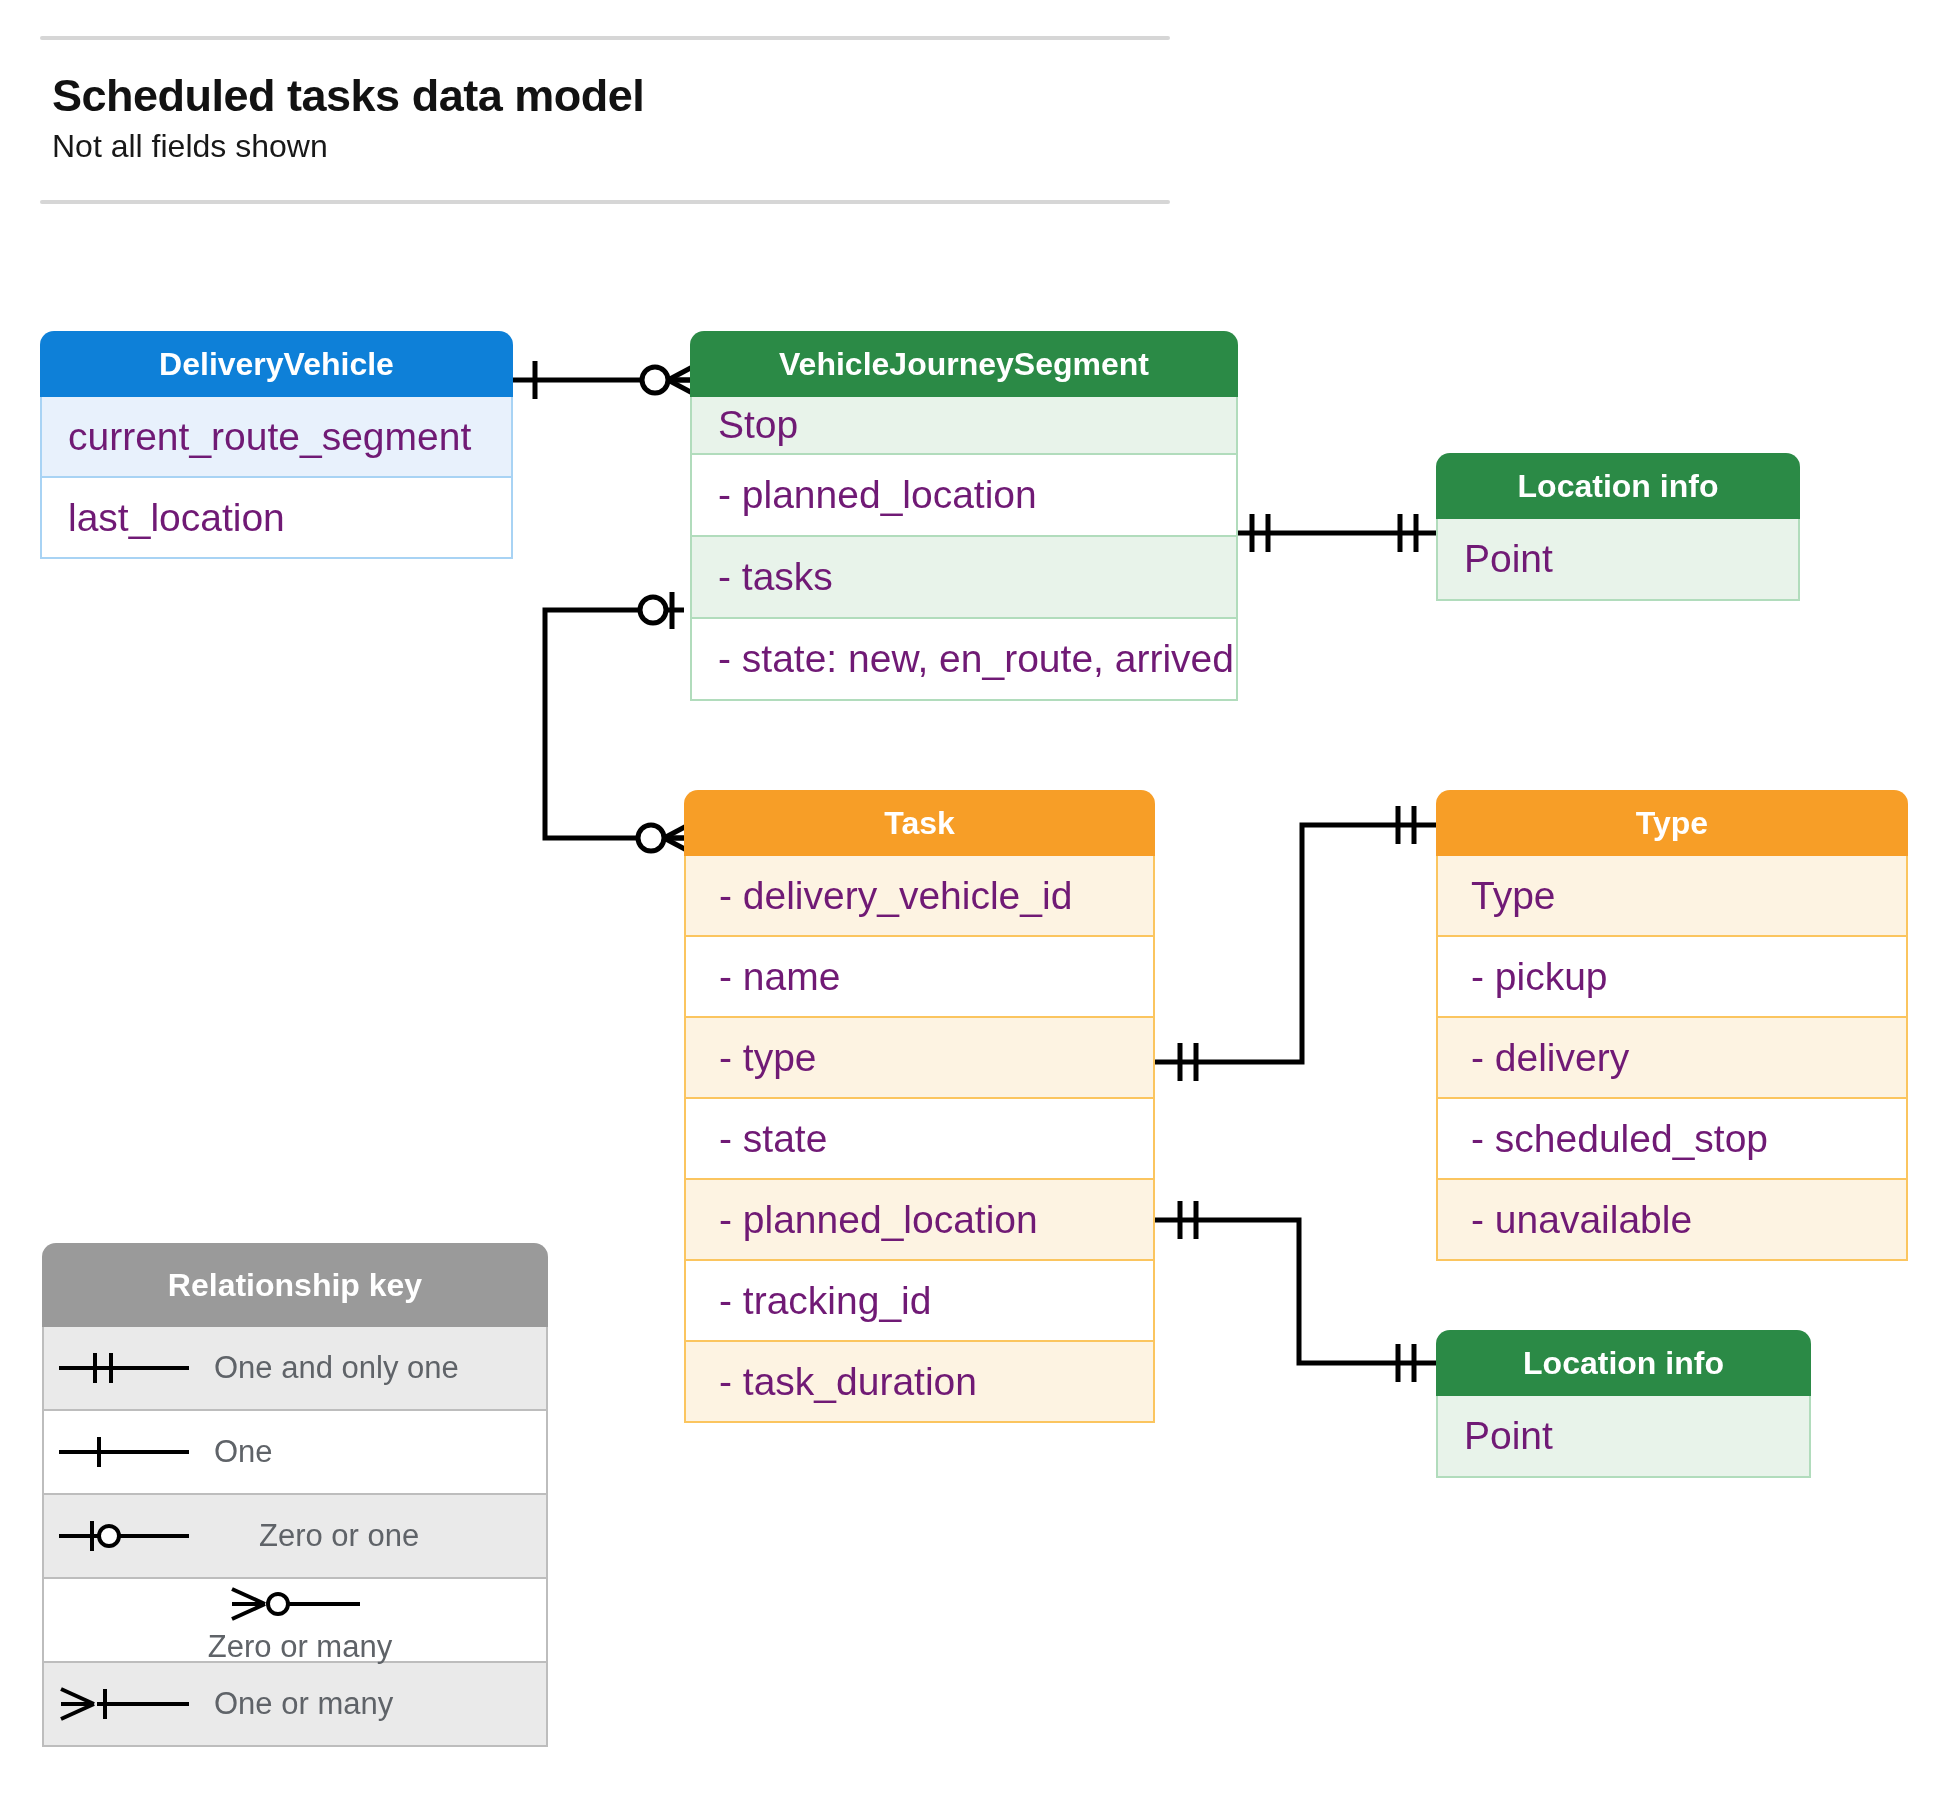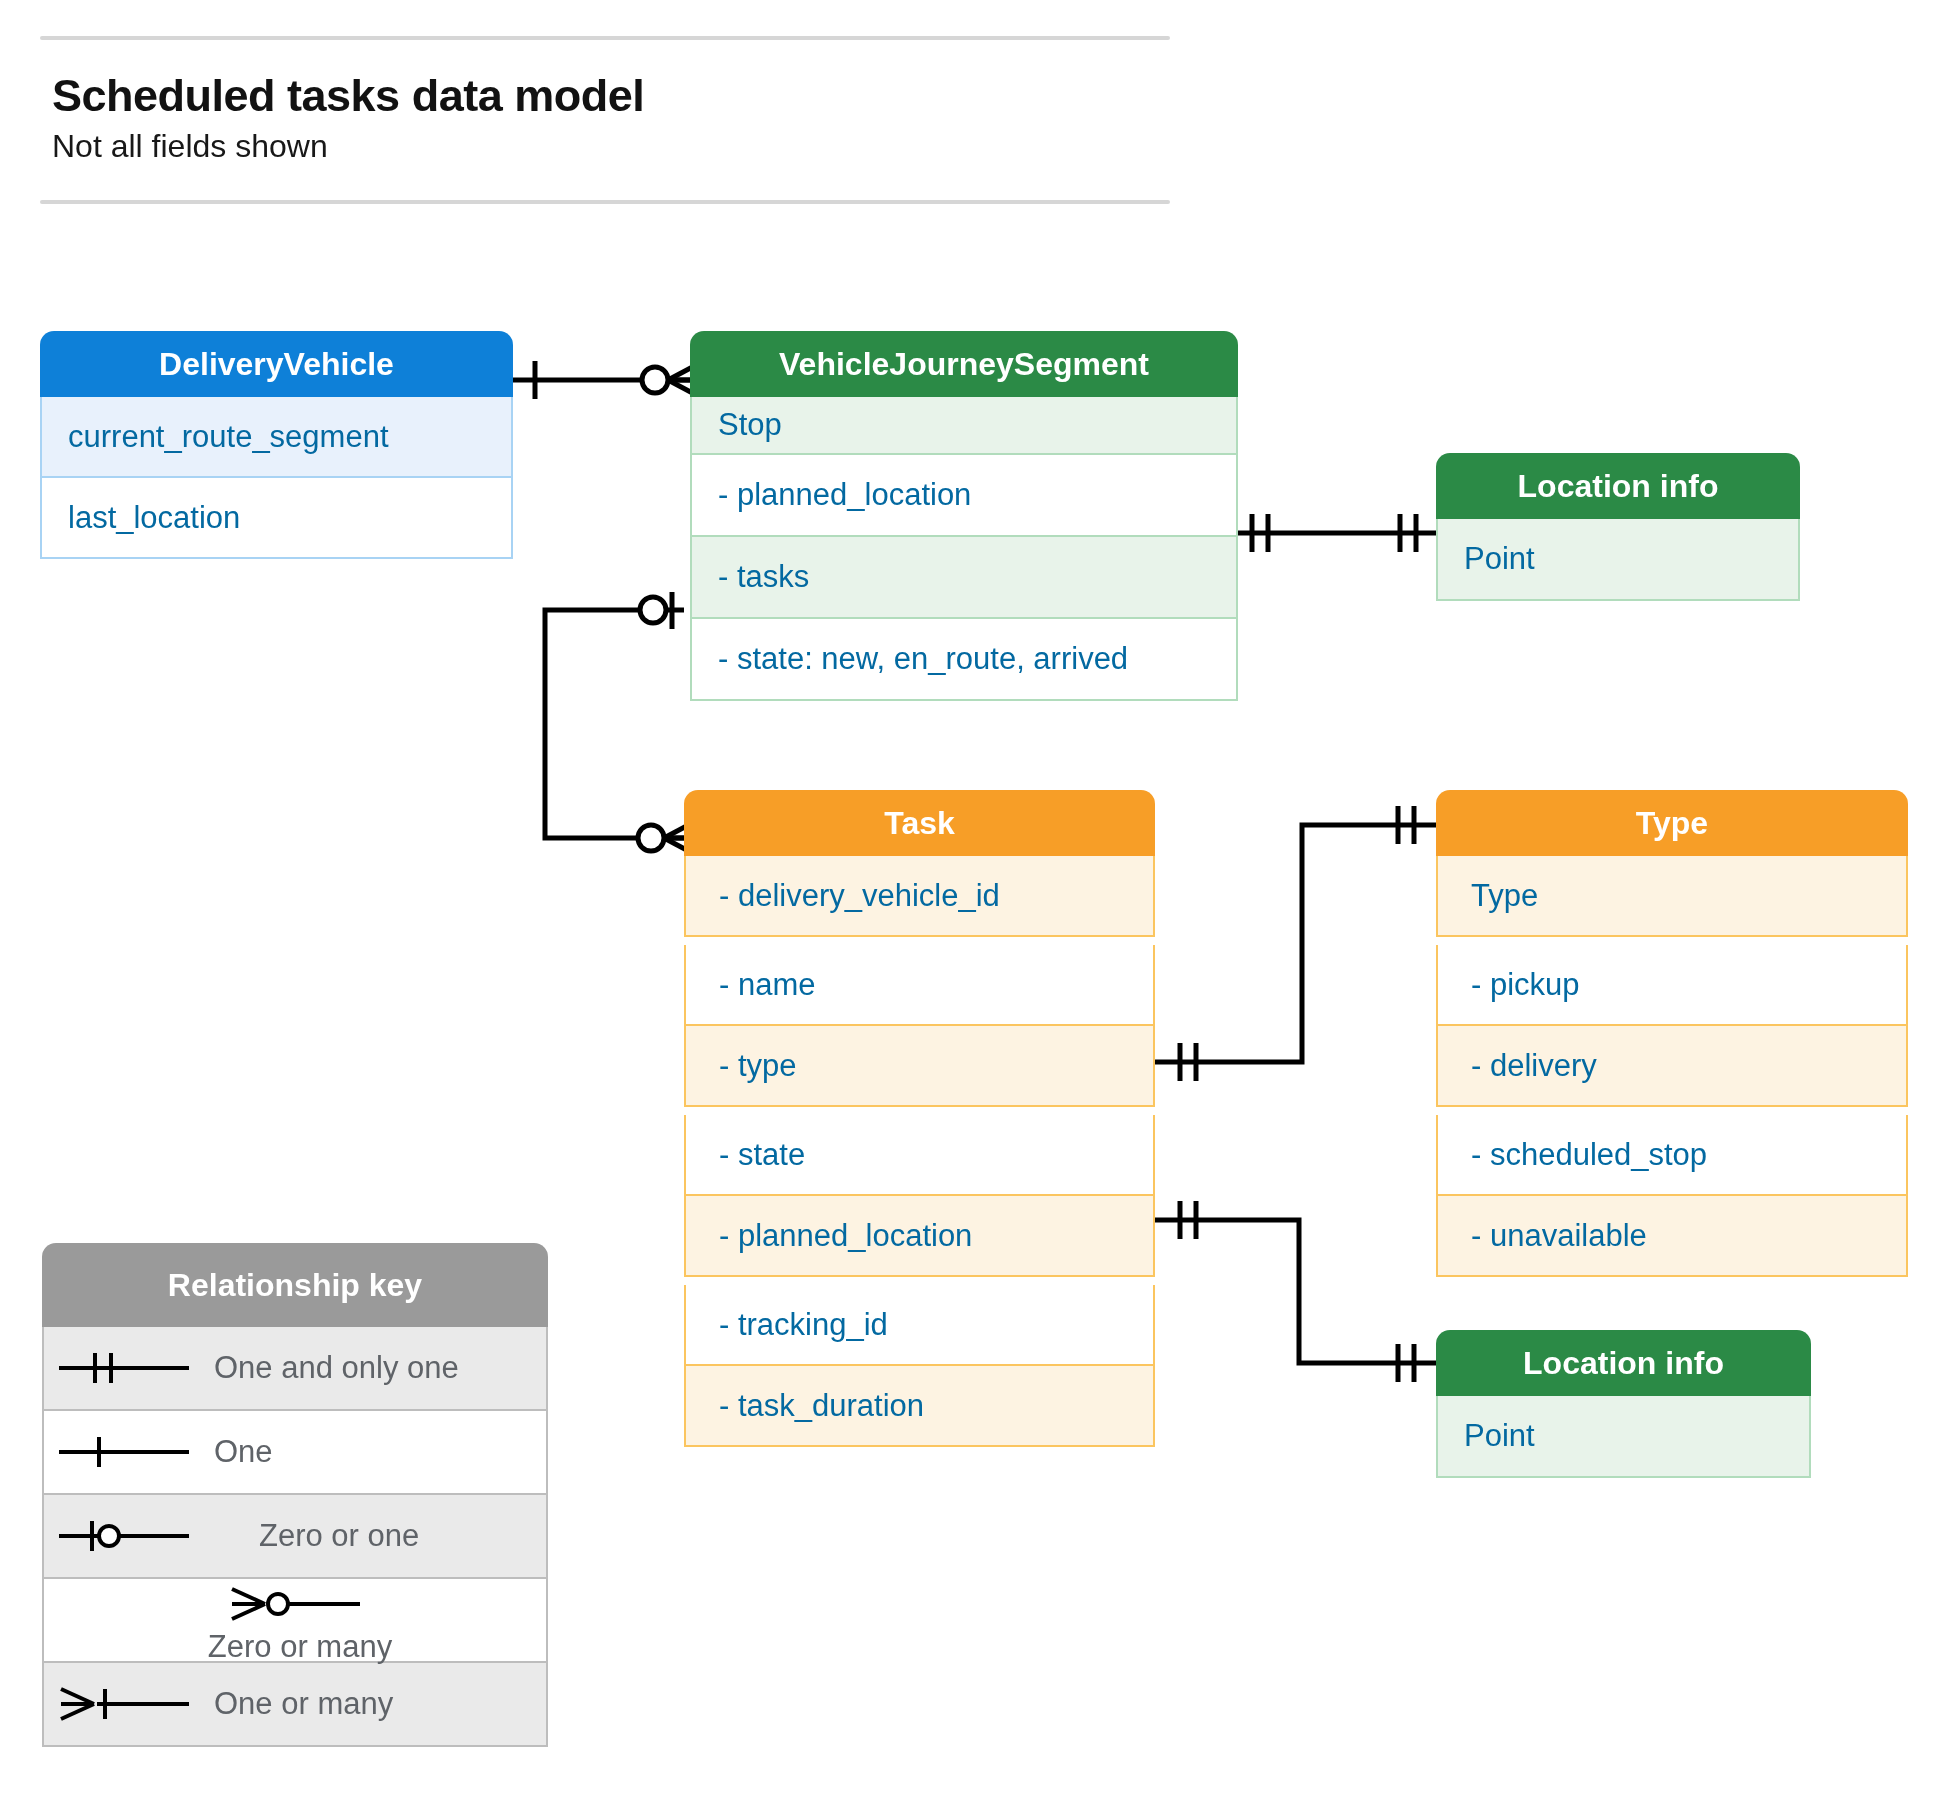--- a/index.html
+++ b/index.html
@@ -68,22 +68,22 @@
     border-top-right-radius: 14px;
     display: flex;
     align-items: center;
     justify-content: center;
   }
   .entity-row {
     box-sizing: border-box;
     width: 100%;
     display: flex;
     align-items: center;
-    font-size: 31px;
-    color: #0369a1;
+    font-size: 39px;
+    color: #701a75;
     padding-left: 26px;
     border-left: 2px solid transparent;
     border-right: 2px solid transparent;
     border-bottom: 2px solid transparent;
     white-space: nowrap;
   }
 
   
   .t-blue .entity-header { background: #0e80d8; }
   .t-blue .entity-row { border-color: #a8d3f4; }
@@ -93,21 +93,21 @@
   
   .t-green .entity-header { background: #2b8a46; }
   .t-green .entity-row { border-color: #b1dcbc; }
   .t-green .entity-row.alt { background: #e8f3ea; }
   .t-green .entity-row.plain { background: #ffffff; }
 
   
   .t-orange .entity-header { background: #f79e27; }
   .t-orange .entity-row { border-color: #fbc55f; padding-left: 33px; }
   .t-orange .entity-row.alt { background: #fdf3e2; }
-  .t-orange .entity-row.plain { background: #ffffff; margin-top: 8px; }
+  .t-orange .entity-row.plain { background: #ffffff; }
 
   
   .t-grey .entity-header { background: #9a9a9a; }
   .t-grey .entity-row { border-color: #bdbdbd; }
   .t-grey .entity-row.alt { background: #eaeaea; }
   .t-grey .entity-row.plain { background: #ffffff; }
 
   .indent-1 { padding-left: 44px; }
 
   

